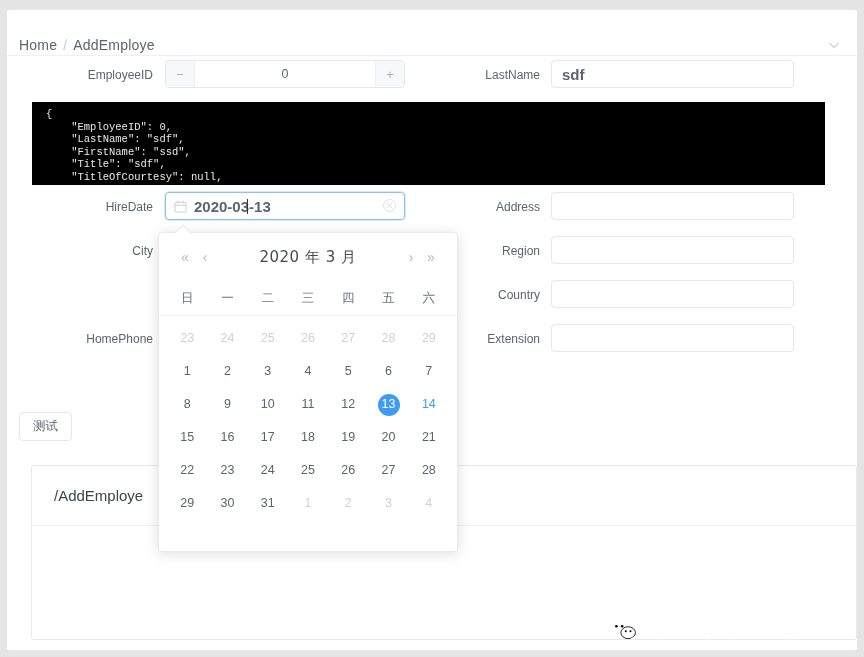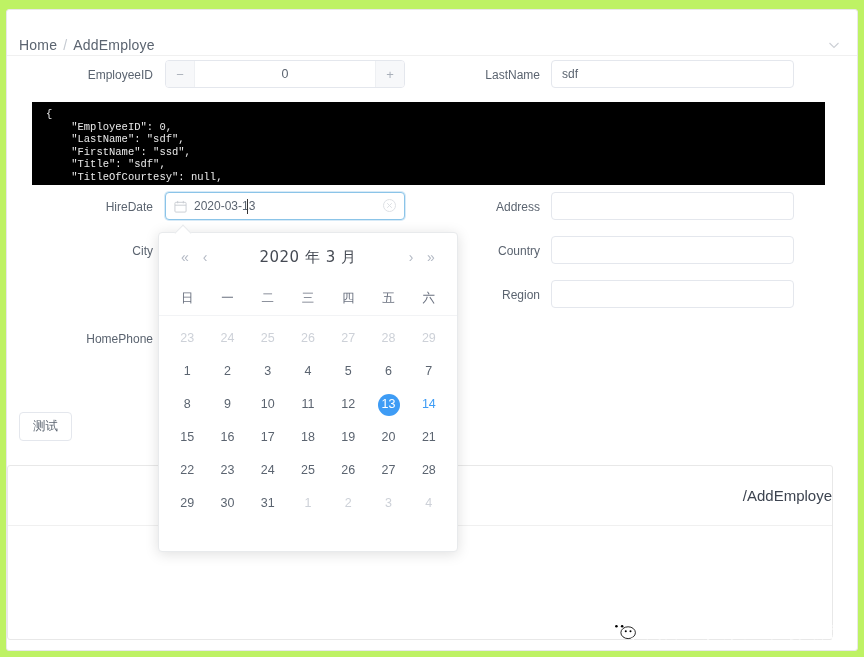--- a/index.html
+++ b/index.html
@@ -4,21 +4,21 @@
 <style>
   html,body{margin:0;padding:0;}
   body{
     width:864px;height:657px;overflow:hidden;
     background:#ffffff;
     font-family:"Liberation Sans","DejaVu Sans",sans-serif;
     -webkit-font-smoothing:antialiased;
   }
   .app{
     position:relative;width:864px;height:657px;
-    background:#bef264;
+    background:#e5e5e5;
     box-sizing:border-box;
   }
   
   .card{
     position:absolute;left:6px;top:9px;width:852px;height:642px;
     border:1px solid #e8e8e8;border-radius:3px;background:#fff;
     box-sizing:border-box;
   }
   
   .crumb-row{
@@ -53,23 +53,24 @@
     font-size:12px;color:#5b6470;white-space:nowrap;
   }
   .col.left .flabel{left:0;width:146px;text-align:right;}
   .col.right .flabel{left:0;width:108px;text-align:right;}
   .fctl{position:absolute;top:4px;}
   .col.left .fctl{left:158px;width:240px;}
   .col.right .fctl{left:119px;width:243px;}
   .inp{
     box-sizing:border-box;width:100%;height:28px;
     border:1px solid #e4e7ed;border-radius:4px;background:#fff;
-    font-size:12px;color:#5b6470;
+    font-size:15px;color:#5b6470;
     padding:0 10px;line-height:26px;
     font-family:"Liberation Sans",sans-serif;
+    font-weight:bold;
   }
   .inp.with-ico{padding-left:28px;}
   .inp-wrap{position:relative;width:100%;}
   .cal-ico{
     position:absolute;left:9px;top:7px;width:13px;height:13px;
     opacity:.55;
   }
   .clear-ico{
     position:absolute;right:8px;top:6px;width:15px;height:15px;
     opacity:.45;cursor:pointer;
@@ -99,23 +100,23 @@
   }
   
   .test-btn{
     position:absolute;left:12px;top:402px;
     padding:6px 13px;border:1px solid #e4e7ed;border-radius:4px;
     background:#fff;font-size:12.5px;color:#5b6470;cursor:pointer;
     line-height:1.2;
   }
   
   .result{
-    position:absolute;left:0;top:455px;width:826px;height:175px;
+    position:absolute;left:24px;top:455px;width:826px;height:175px;
     border:1px solid #e8e8e8;border-radius:3px;background:#fff;
-    box-sizing:border-box;overflow:hidden;text-align:right;
+    box-sizing:border-box;overflow:hidden;
   }
   .result-hd{
     height:60px;line-height:60px;padding-left:22px;
     font-size:15px;color:#3d4450;border-bottom:1px solid #f0f0f0;
     box-sizing:border-box;
   }
   .code{
     position:absolute;left:25px;top:92px;width:793px;height:83px;
     background:#000;color:#e9e9e9;
     font-family:"Liberation Mono","DejaVu Sans Mono",monospace;
@@ -283,27 +284,33 @@
                   </svg></span><input class="inp with-ico" type="text" readonly="" value="2020-03-03" style=""></div>
             </div>
           </div>
           <div class="frow">
             <div class="flabel">Address</div>
             <div class="fctl">
               <div class="inp-wrap"><input class="inp" type="text" value="" style=""></div>
             </div>
           </div>
           <div class="frow">
+            <div class="flabel">Region</div>
+            <div class="fctl">
+              <div class="inp-wrap"><input class="inp" type="text" value="" style=""></div>
+            </div>
+          </div>
+          <div class="frow">
             <div class="flabel">Country</div>
             <div class="fctl">
               <div class="inp-wrap"><input class="inp" type="text" value="" style=""></div>
             </div>
           </div>
           <div class="frow">
-            <div class="flabel">Region</div>
+            <div class="flabel">Extension</div>
             <div class="fctl">
               <div class="inp-wrap"><input class="inp" type="text" value="" style=""></div>
             </div>
           </div>
         </div>
     </div>
 
     <div class="test-btn">测试</div>
 
     <div class="result">

